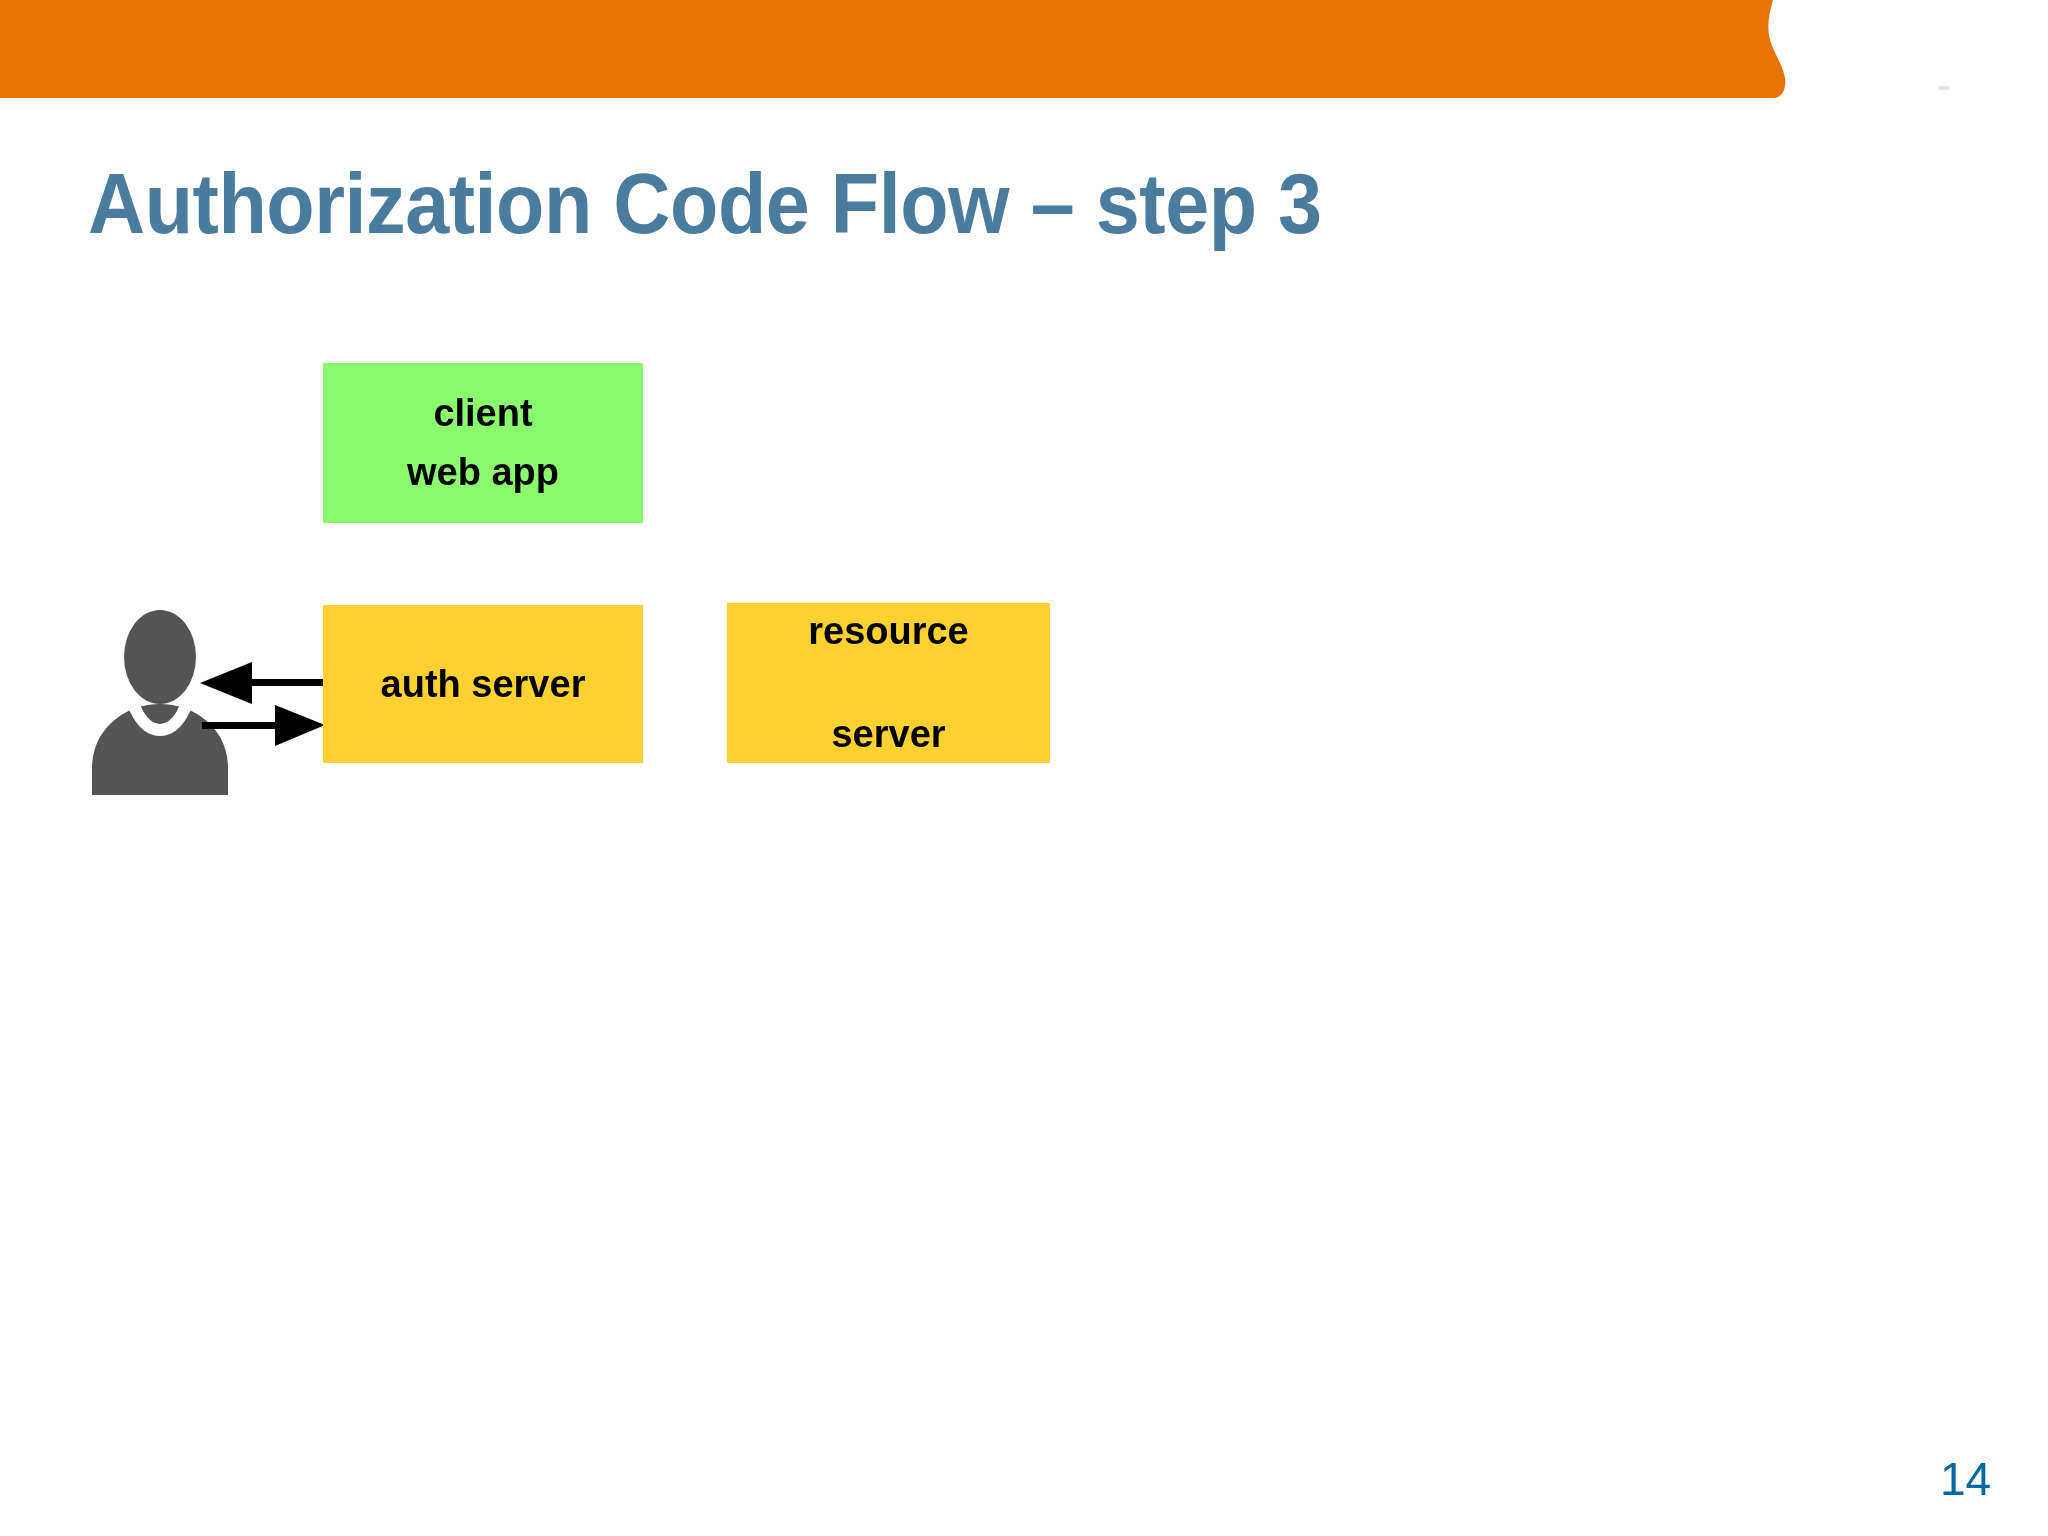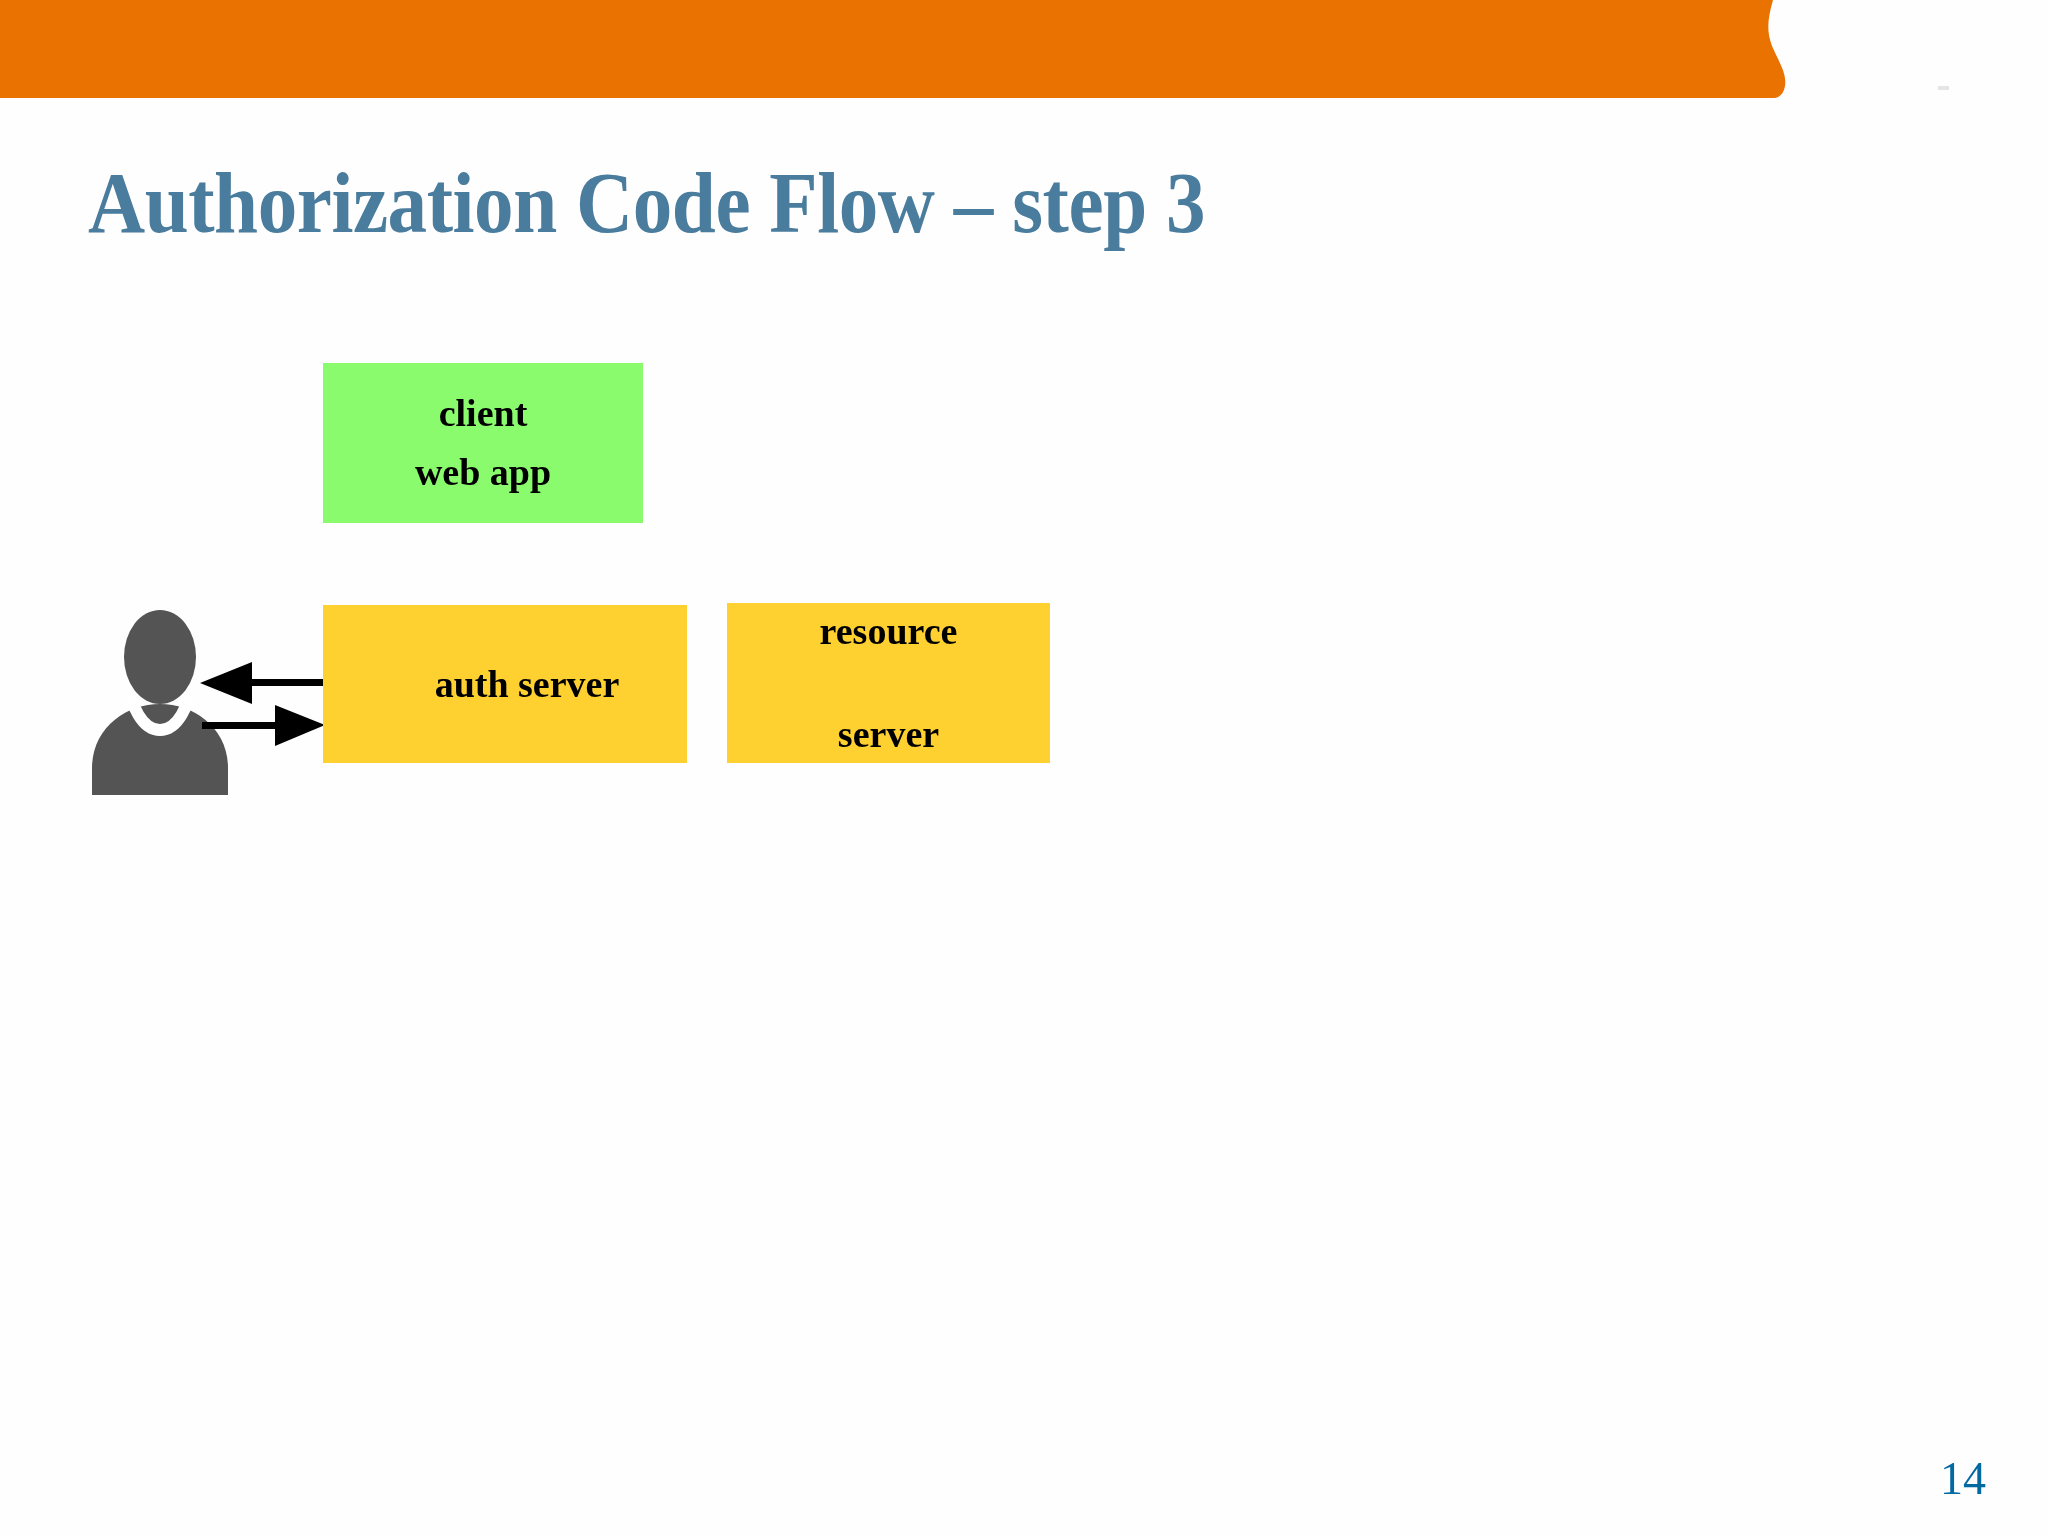--- a/index.html
+++ b/index.html
@@ -9,21 +9,20 @@
   }
   body {
     font-family: "Liberation Sans", sans-serif;
   }
   #slide {
     position: relative;
     width: 2048px;
     height: 1536px;
     background: #fefefe;
     overflow: hidden;
-    font-family: Liberation Serif, serif;
   }
 
   
   #header-band {
     position: absolute;
     left: 0;
     top: 0;
     width: 1800px;
     height: 99px;
   }
@@ -82,21 +81,20 @@
     width: 320px;
     height: 160px;
     background: #8bfb6e;
   }
   #box-auth {
     left: 323px;
     top: 605px;
     width: 320px;
     height: 158px;
     background: #fed131;
-    padding-left: 44px;
   }
   #box-resource {
     left: 727px;
     top: 603px;
     width: 323px;
     height: 160px;
     background: #fed131;
     gap: 44px;
   }
 

